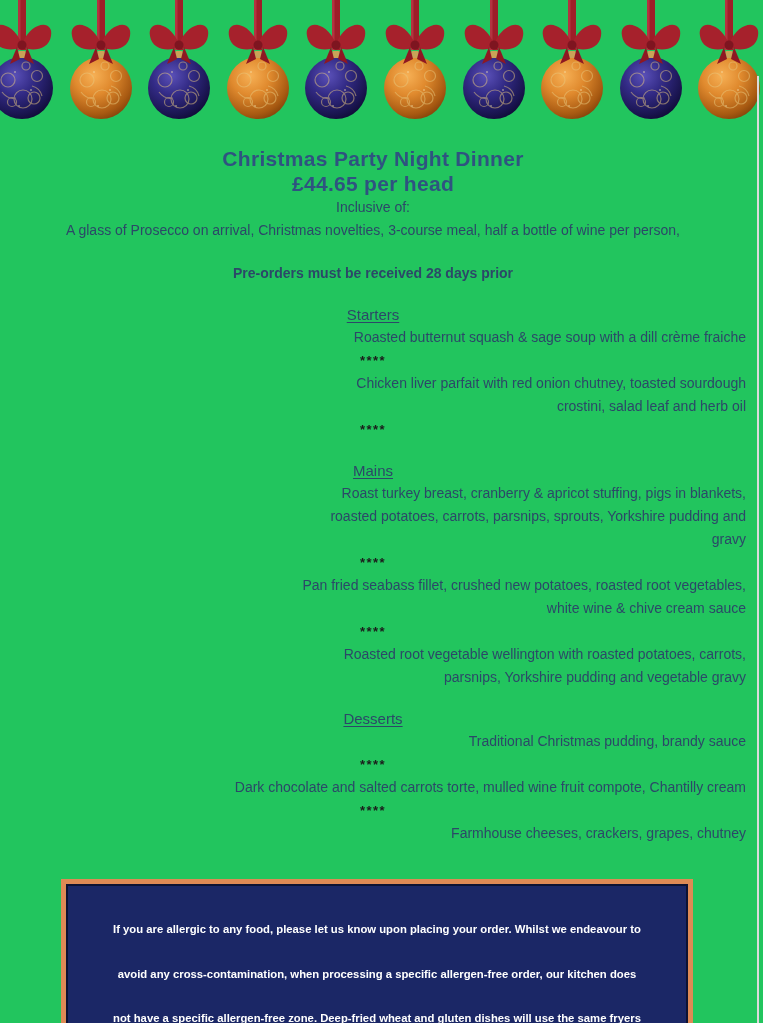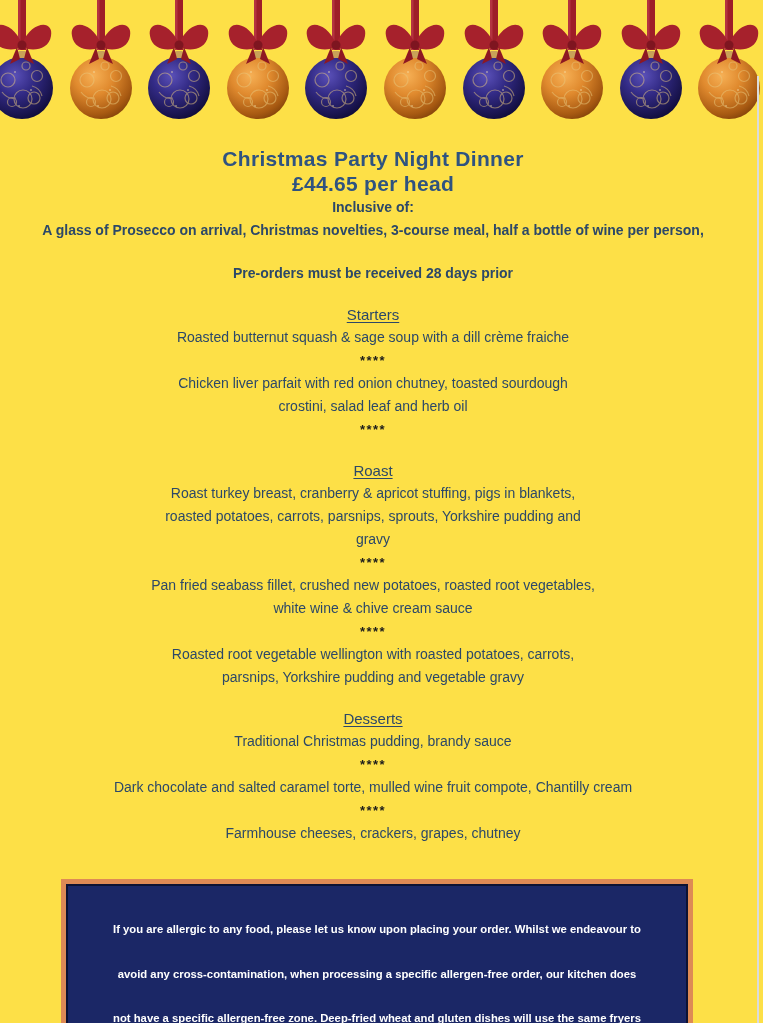--- a/index.html
+++ b/index.html
@@ -1,39 +1,39 @@
 <!DOCTYPE html>
 <html><head>
 <meta charset="utf-8">
 <style>
   html,body { margin:0; padding:0; background:#ffffff; }
   .page {
     position:relative;
     width:763px; height:1023px;
-    background:#fde047;
+    background:#22c55e;
     overflow:hidden;
     font-family:"Liberation Sans", sans-serif;
   }
   
   .bauble-band { position:relative; height:122px; overflow:hidden; }
   .bauble { position:absolute; top:0; }
   
   .content { width:746px; margin-top:24px; text-align:center; }
   .page-title {
     font-size:21px; font-weight:bold; line-height:25px;
     letter-spacing:0.3px; margin:0;
   }
-  .body-line { font-size:14px; line-height:23px; color:#2C4868;font-weight:bold; }
+  .body-line { font-size:14px; line-height:23px; color:#2C4868; }
   .bold { font-weight:bold;margin-top:20px; }
   .section-heading {
     font-size:15px; line-height:23px; margin-top:18px;
     color:#2C4868;
     text-decoration:underline; text-underline-offset:2px;
   }
-  .menu-line { font-size:14px; line-height:23px; color:#2C4868; }
+  .menu-line { font-size:14px; line-height:23px; color:#2C4868;text-align:right; }
   .separator {
     font-size:13px; line-height:23px; color:#1B1B1B;
     font-weight:bold; letter-spacing:1.5px;
   }
   
   .allergy-box {
     box-sizing:border-box;
     margin:34px 0 0 61px;
     width:632px;
     border:5px solid #DE8A55;
@@ -218,34 +218,34 @@
     <div class="body-line">A glass of Prosecco on arrival, Christmas novelties, 3-course meal, half a bottle of wine per person,</div>
     <div class="body-line bold">Pre-orders must be received 28 days prior</div>
 
     <div id="menu-sections">
         <div class="section-heading">Starters</div>
         <div class="menu-line">Roasted butternut squash &amp; sage soup with a dill crème fraiche</div>
         <div class="separator">****</div>
         <div class="menu-line">Chicken liver parfait with red onion chutney, toasted sourdough</div>
         <div class="menu-line">crostini, salad leaf and herb oil</div>
         <div class="separator">****</div>
-        <div class="section-heading">Roast</div>
+        <div class="section-heading">Mains</div>
         <div class="menu-line">Roast turkey breast, cranberry &amp; apricot stuffing, pigs in blankets,</div>
         <div class="menu-line">roasted potatoes, carrots, parsnips, sprouts, Yorkshire pudding and</div>
         <div class="menu-line">gravy</div>
         <div class="separator">****</div>
         <div class="menu-line">Pan fried seabass fillet, crushed new potatoes, roasted root vegetables,</div>
         <div class="menu-line">white wine &amp; chive cream sauce</div>
         <div class="separator">****</div>
         <div class="menu-line">Roasted root vegetable wellington with roasted potatoes, carrots,</div>
         <div class="menu-line">parsnips, Yorkshire pudding and vegetable gravy</div>
         <div class="section-heading">Desserts</div>
         <div class="menu-line">Traditional Christmas pudding, brandy sauce</div>
         <div class="separator">****</div>
-        <div class="menu-line">Dark chocolate and salted caramel torte, mulled wine fruit compote, Chantilly cream</div>
+        <div class="menu-line">Dark chocolate and salted carrots torte, mulled wine fruit compote, Chantilly cream</div>
         <div class="separator">****</div>
         <div class="menu-line">Farmhouse cheeses, crackers, grapes, chutney</div>
       </div>
   </div>
 
   <div class="allergy-box" id="allergy-box" style="background: rgb(27, 39, 102); border-color: rgb(222, 138, 85);">
       <div class="allergy-line" style="color: rgb(255, 255, 255);">If you are allergic to any food, please let us know upon placing your order. Whilst we endeavour to</div>
       <div class="allergy-line" style="color: rgb(255, 255, 255);">avoid any cross-contamination, when processing a specific allergen-free order, our kitchen does</div>
       <div class="allergy-line" style="color: rgb(255, 255, 255);">not have a specific allergen-free zone. Deep-fried wheat and gluten dishes will use the same fryers</div>
       <div class="allergy-line" style="color: rgb(255, 255, 255);">our dishes please ask a member of our team.</div>

